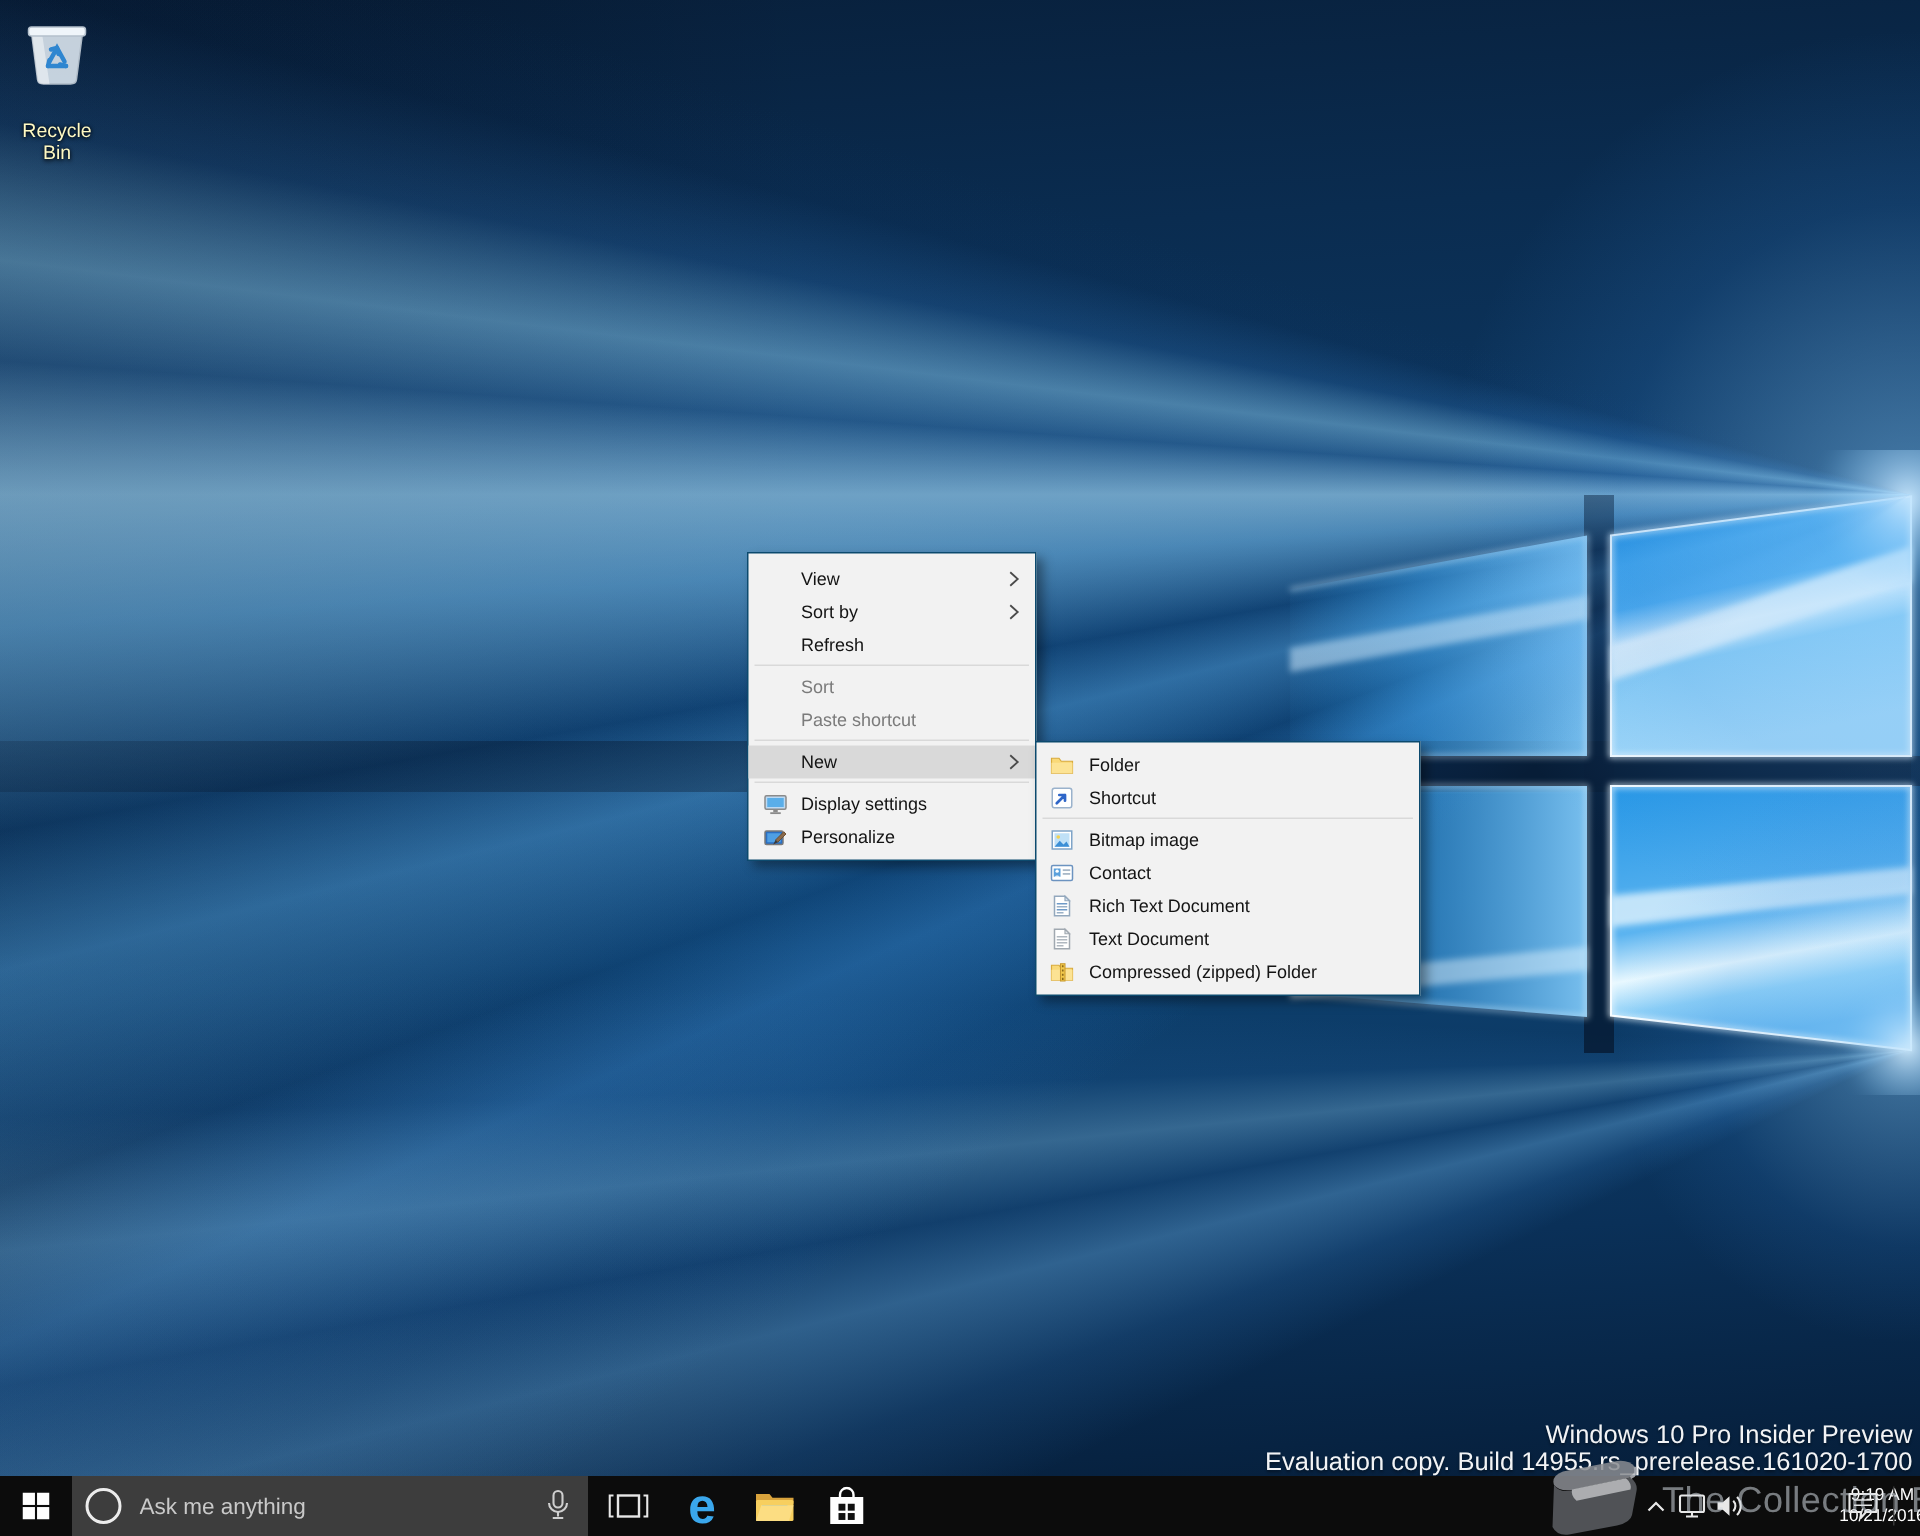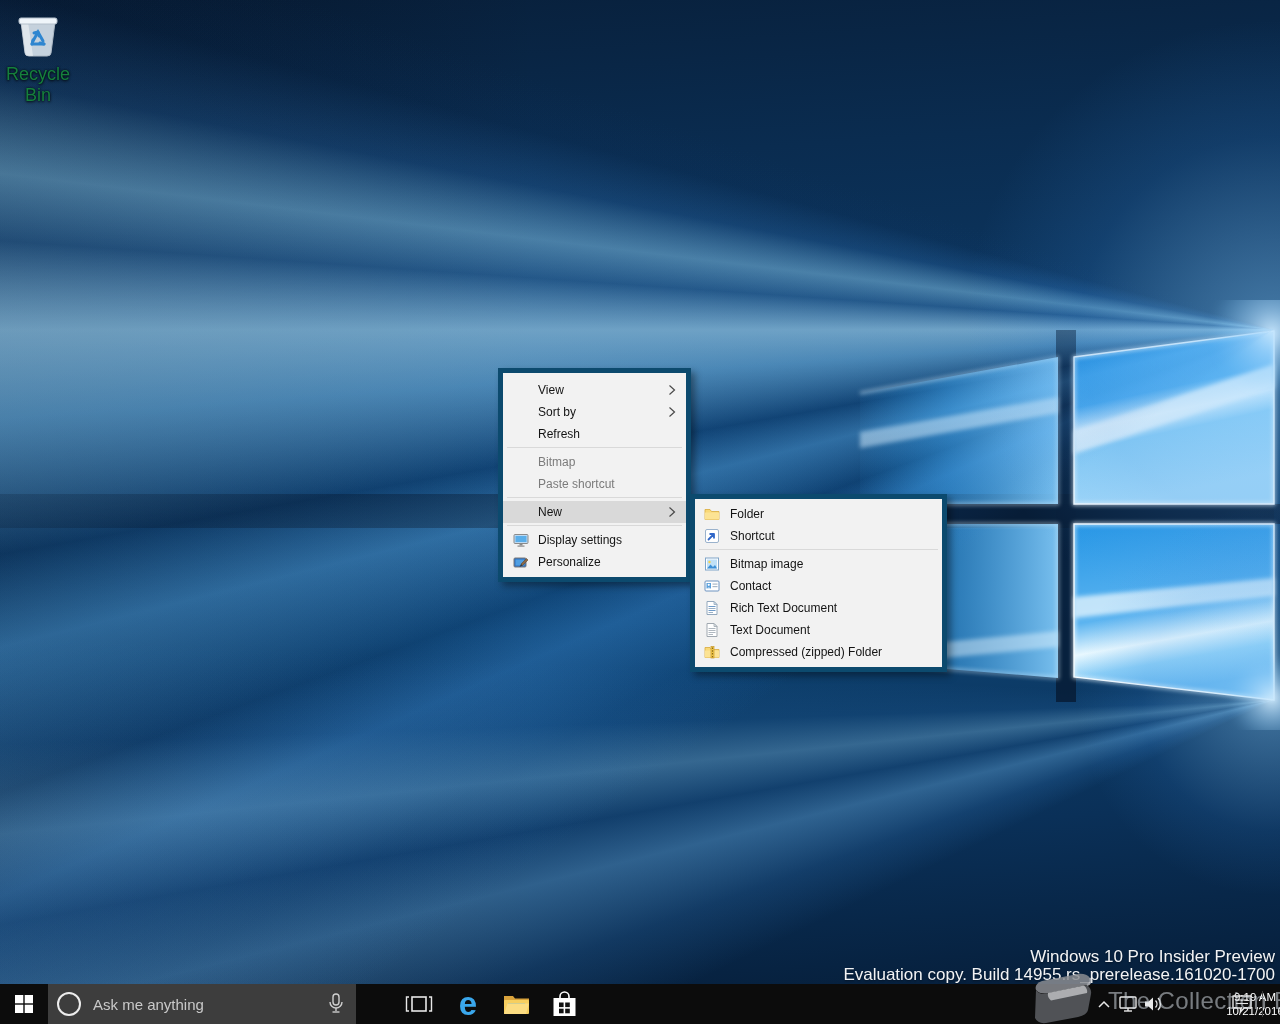--- a/index.html
+++ b/index.html
@@ -39,45 +39,45 @@
   .wp-glow-top{position:absolute;inset:0;
     background:radial-gradient(circle 430px at 99.5% 32.2%,rgba(140,205,252,.45),rgba(60,140,220,.16) 45%,rgba(0,0,0,0) 72%);}
   .wp-glow-bottom{position:absolute;inset:0;
     background:radial-gradient(circle 260px at 99.4% 68.4%,rgba(150,210,250,.40),rgba(60,140,220,.12) 50%,rgba(0,0,0,0) 75%);}
   .wp-crossband{position:absolute;left:0;top:494px;width:1274px;height:34px;
     background:linear-gradient(to right,rgba(5,22,44,.30),rgba(5,22,44,.70) 80%);}
   .wp-window{position:absolute;left:760px;top:300px;width:520px;height:430px;}
 
   
   .desk-icon{position:absolute;left:6px;top:8px;width:64px;text-align:center;cursor:default;}
-  .desk-icon .lbl{margin-top:2px;font-size:18px;color:#15803d;text-shadow:0 1px 3px rgba(0,0,0,.9),0 0 2px rgba(0,0,0,.7);}
+  .desk-icon .lbl{margin-top:16px;font-size:13px;color:#fef9c3;text-shadow:0 1px 3px rgba(0,0,0,.9),0 0 2px rgba(0,0,0,.7);}
 
   
   .osmark{position:absolute;right:5px;bottom:40px;text-align:right;color:#fff;
     font-size:17px;line-height:18px;text-shadow:0 1px 2px rgba(0,0,0,.45);opacity:.95;}
 
   
-  .menu{position:absolute;background:#f2f2f2;border:5px solid #0c4a6e;
+  .menu{position:absolute;background:#f2f2f2;border:1px solid #0c4a6e;
     box-shadow:4px 4px 7px rgba(0,0,0,.38);font-size:12px;color:#141414;box-sizing:border-box;z-index:40;}
   .main-menu{left:498px;top:368px;width:193px;padding:6px 0 4px;}
   .sub-menu{left:690px;top:494px;width:257px;padding:4px 0 4px;z-index:41;}
   .mi{position:relative;height:22px;line-height:22px;padding-left:35px;white-space:nowrap;}
   .sub-menu .mi{}
   .mi.disabled{color:#7b7b7b;}
   .mi.hl{background:#d9d9d9;}
   .mi .icon16{position:absolute;left:10px;top:3px;width:16px;height:16px;}
   .sub-menu .mi .icon16{left:9px;}
   .mi .arrow{position:absolute;right:10px;top:5px;}
   .msep{border-top:1px solid #d9d9d9;margin:2px 4px 3px;}
 
   
   .taskbar{position:absolute;left:0;bottom:0;width:1280px;height:40px;background:#0c0c0c;z-index:50;}
   .tb-btn{position:absolute;top:0;height:40px;display:flex;align-items:center;justify-content:center;}
   .start{left:0;width:48px;}
-  .searchbox{position:absolute;left:48px;top:0;width:308px;height:40px;background:#3d3d3d;display:flex;align-items:center;}
+  .searchbox{position:absolute;left:48px;top:0;width:344px;height:40px;background:#3d3d3d;display:flex;align-items:center;}
   .cortana-ring{width:20px;height:20px;border:2px solid #ececec;border-radius:50%;margin-left:9px;flex:none;}
   .searchbox input{flex:1;background:transparent;border:none;outline:none;color:#d6d6d6;
     font-size:15px;font-family:"Liberation Sans",sans-serif;padding:0 0 0 12px;}
   .searchbox input::placeholder{color:#c9c9c9;opacity:1;}
   .mic{margin-right:12px;flex:none;}
   .taskview{left:396px;width:46px;}
   .app-edge{left:444px;width:48px;}
   .app-explorer{left:492px;width:48px;}
   .app-store{left:540px;width:48px;}
   .edge-e{font-size:33px;font-weight:bold;color:#3aa7ec;line-height:1;transform:translateY(-1px);}
@@ -200,21 +200,21 @@
       <span>Sort by</span>
       <svg class="arrow" width="8" height="12">
           <polyline points="1.5,1.5 6.5,6 1.5,10.5" fill="none" stroke="#4a4a4a" stroke-width="1.2"></polyline>
         </svg>
     </div>
     <div class="mi">
       <span>Refresh</span>
     </div>
     <div class="msep"></div>
     <div class="mi disabled">
-      <span>Bitmap</span>
+      <span>Sort</span>
     </div>
     <div class="mi disabled">
       <span>Paste shortcut</span>
     </div>
     <div class="msep"></div>
     <div class="mi hl">
       <span>New</span>
       <svg class="arrow" width="8" height="12">
           <polyline points="1.5,1.5 6.5,6 1.5,10.5" fill="none" stroke="#4a4a4a" stroke-width="1.2"></polyline>
         </svg>

